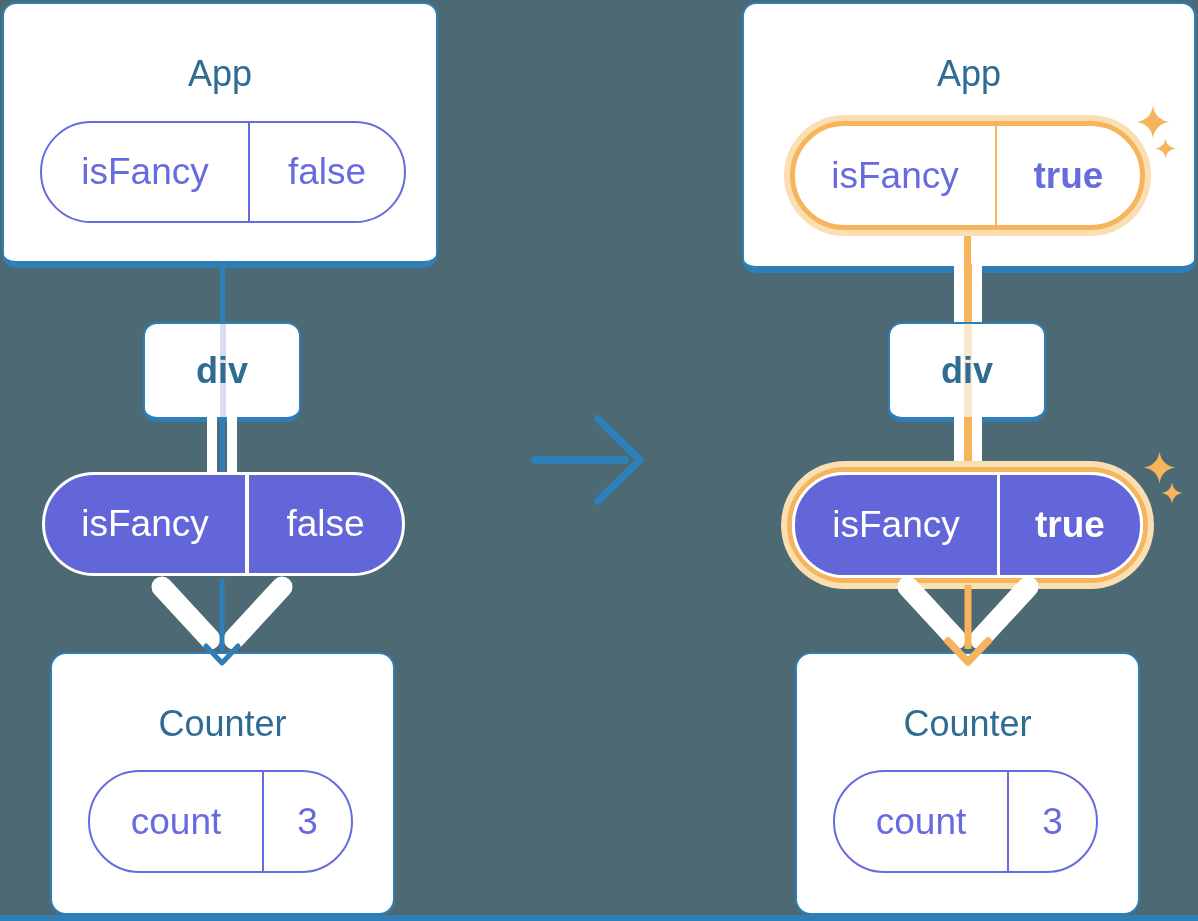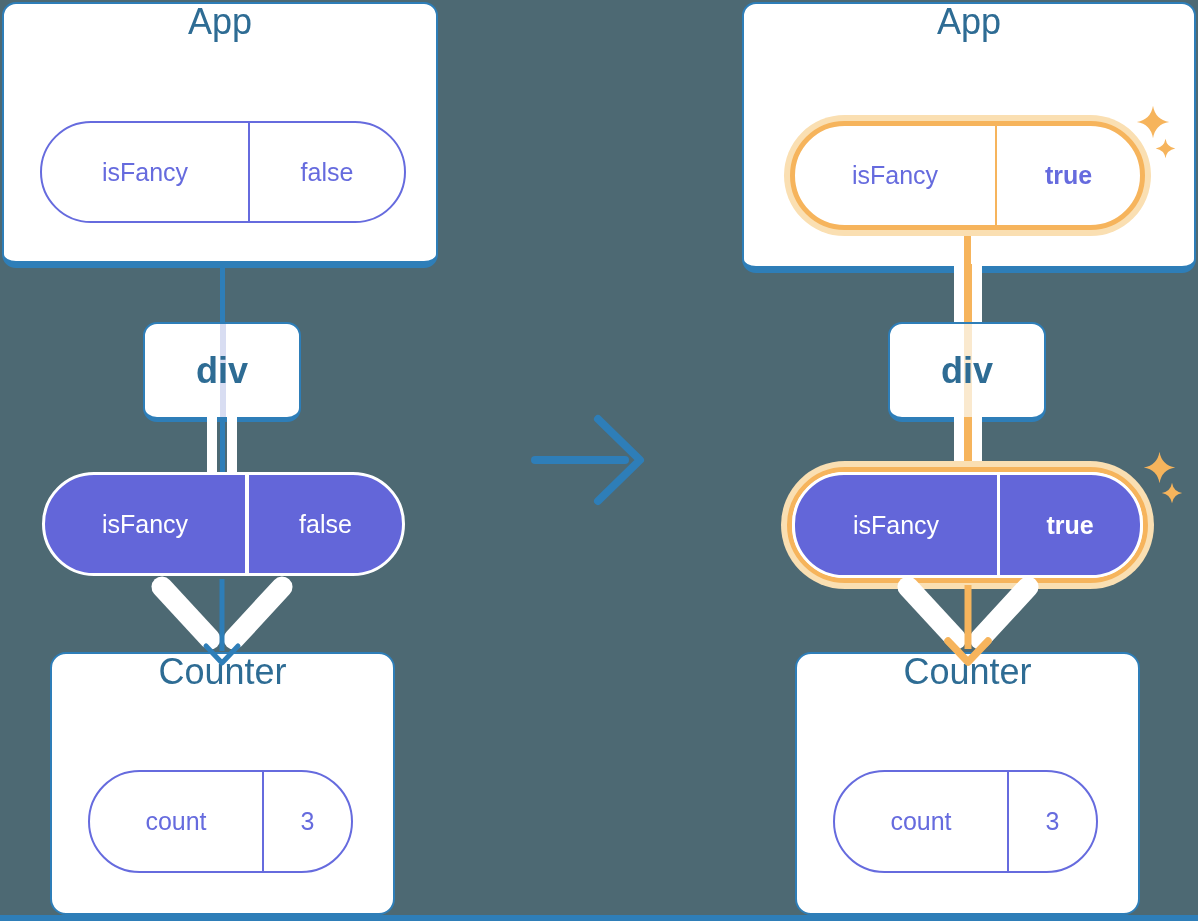--- a/index.html
+++ b/index.html
@@ -13,31 +13,31 @@
   .canvas{
     position:relative;width:1198px;height:921px;background:var(--background);
     overflow:hidden;font-family:"Liberation Sans",sans-serif;
   }
   .abs{position:absolute;}
   .card{
     position:absolute;background:var(--white);
     border:2px solid var(--blue-line);border-bottom-width:7px;border-radius:14px;
   }
   .card-title{
-    display:block;text-align:center;
+    display:block;text-align:center;margin-top:52px;
     font-size:36px;font-weight:500;color:var(--blue-text);line-height:36px;
   }
   .div-card{border-bottom-width:5px;display:flex;align-items:center;justify-content:center;}
   .div-label{font-size:36px;font-weight:700;color:var(--blue-text);position:relative;z-index:2;}
   .counter-card{border-bottom-width:2px;border-radius:16px;}
   
   .pill{position:absolute;display:flex;align-items:stretch;border-radius:60px;overflow:hidden;}
   .pill-outline{background:var(--white);border:2.5px solid var(--purple-line);}
   .pill-solid{background:var(--purple-fill);border:3.5px solid var(--white);}
-  .cell{display:flex;align-items:center;justify-content:center;font-size:25px;}
+  .cell{display:flex;align-items:center;justify-content:center;font-size:37px;}
   .pill-outline .cell{color:var(--purple-line);}
   .pill-solid .cell{color:var(--white);}
   .divider{flex:0 0 auto;}
   .pill-outline .divider{width:2px;background:var(--purple-line);}
   .pill-solid .divider{width:4px;background:var(--white);}
   .bold{font-weight:700;text-align:center;}
   
   .hl-ring{
     position:absolute;background:var(--white);
     border:5px solid var(--orange);border-radius:62px;

